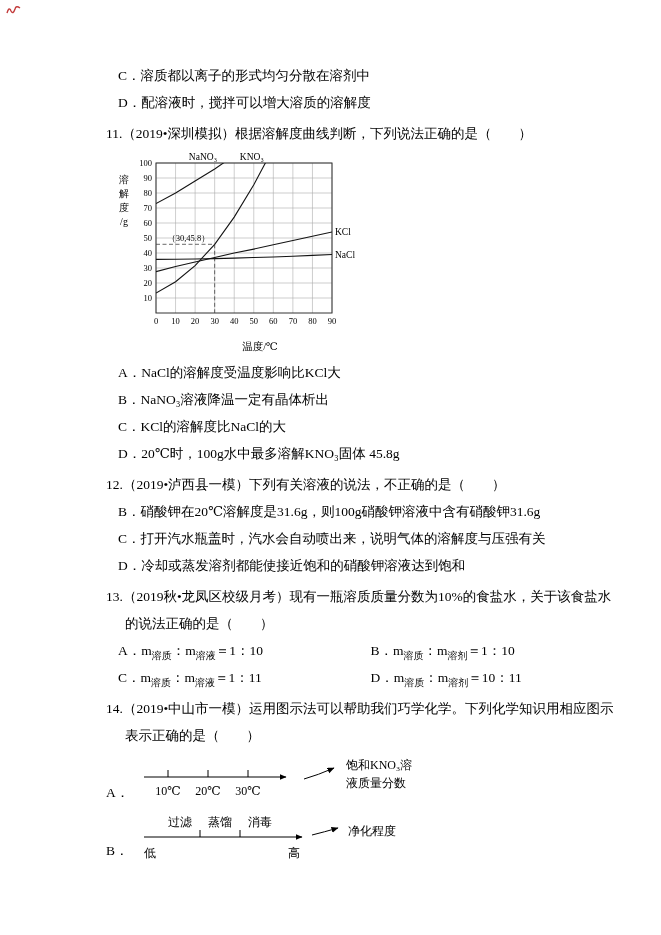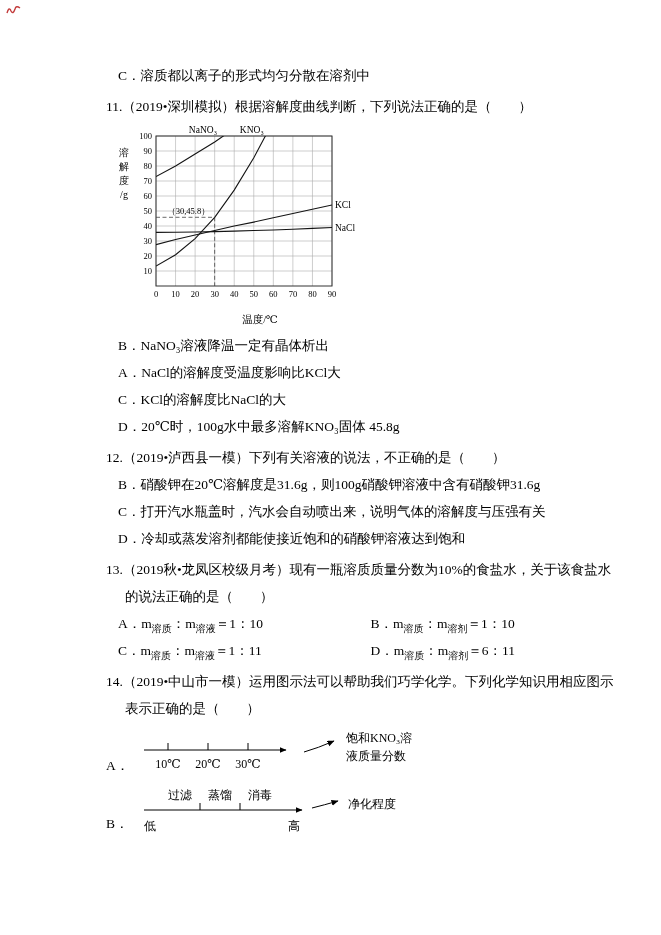--- a/index.html
+++ b/index.html
@@ -31,20 +31,21 @@
 </head>
 <body>
 
 <div class="page">
 
   <svg class="corner-mark" width="16" height="12" viewBox="0 0 16 12">
     <path d="M1 9 Q3 2 5 7 Q7 11 9 5 Q10 1 14 4" stroke="#c23b3b" fill="none" stroke-width="1.4"></path>
   </svg>
 
   <div class="line opt">C．溶质都以离子的形式均匀分散在溶剂中</div>
+  <div class="line opt">D．配溶液时，搅拌可以增大溶质的溶解度</div>
 
   <div class="question">
     <div class="line stem">11.（2019•深圳模拟）根据溶解度曲线判断，下列说法正确的是（　　）</div>
     <div class="chart-wrap"><svg width="252" height="202" viewBox="0 0 252 202">
           <defs>
             <clipPath id="plotclip">
               <rect x="48" y="12" width="176" height="150"></rect>
             </clipPath>
           </defs>
           <g stroke="#adadad" stroke-width="0.6">
@@ -106,40 +107,40 @@
           <text x="101.66666666666666" y="90.30000000000001" font-size="8.5" text-anchor="end">（30,45.8）</text>
           <polyline points="48.0,52.5 67.6,42.0 87.1,30.0 106.7,18.0 126.2,4.5" fill="none" stroke="#141414" stroke-width="1.1" clip-path="url(#plotclip)"></polyline>
           <text x="94.93333333333334" y="9" font-size="9.5" text-anchor="middle">NaNO₃</text>
           <polyline points="48.0,142.1 67.6,130.7 87.1,114.6 106.7,93.3 126.2,66.1 145.8,33.8 165.3,-3.0" fill="none" stroke="#141414" stroke-width="1.1" clip-path="url(#plotclip)"></polyline>
           <text x="143.8222222222222" y="9" font-size="9.5" text-anchor="middle">KNO₃</text>
           <polyline points="48.0,120.6 67.6,115.5 87.1,111.0 106.7,106.5 126.2,102.0 145.8,98.1 165.3,93.8 184.9,89.5 204.4,85.3 224.0,81.0" fill="none" stroke="#141414" stroke-width="1.1" clip-path="url(#plotclip)"></polyline>
           <text x="227" y="84" font-size="9.5">KCl</text>
           <polyline points="48.0,108.4 67.6,108.3 87.1,108.0 106.7,107.6 126.2,107.1 145.8,106.5 165.3,106.0 184.9,105.3 204.4,104.4 224.0,103.5" fill="none" stroke="#141414" stroke-width="1.1" clip-path="url(#plotclip)"></polyline>
           <text x="227" y="106.5" font-size="9.5">NaCl</text>
         </svg></div>
+    <div class="line opt">A．NaCl的溶解度受温度影响比KCl大</div>
     <div class="line opt">B．NaNO₃溶液降温一定有晶体析出</div>
-    <div class="line opt">A．NaCl的溶解度受温度影响比KCl大</div>
     <div class="line opt">C．KCl的溶解度比NaCl的大</div>
     <div class="line opt">D．20℃时，100g水中最多溶解KNO₃固体 45.8g</div>
   </div>
 
   <div class="question">
     <div class="line stem">12.（2019•泸西县一模）下列有关溶液的说法，不正确的是（　　）</div>
     <div class="line opt">B．硝酸钾在20℃溶解度是31.6g，则100g硝酸钾溶液中含有硝酸钾31.6g</div>
     <div class="line opt">C．打开汽水瓶盖时，汽水会自动喷出来，说明气体的溶解度与压强有关</div>
     <div class="line opt">D．冷却或蒸发溶剂都能使接近饱和的硝酸钾溶液达到饱和</div>
   </div>
 
   <div class="question">
     <div class="line stem">13.（2019秋•龙凤区校级月考）现有一瓶溶质质量分数为10%的食盐水，关于该食盐水的说法正确的是（　　）</div>
     <div class="opts-2col">
       <div class="cell"><span>A．</span><span><span>m</span><sub class="m-sub">溶质</sub><span>：m</span><sub class="m-sub">溶液</sub><span>＝1：10</span></span></div>
       <div class="cell"><span>B．</span><span><span>m</span><sub class="m-sub">溶质</sub><span>：m</span><sub class="m-sub">溶剂</sub><span>＝1：10</span></span></div>
       <div class="cell"><span>C．</span><span><span>m</span><sub class="m-sub">溶质</sub><span>：m</span><sub class="m-sub">溶液</sub><span>＝1：11</span></span></div>
-      <div class="cell"><span>D．</span><span><span>m</span><sub class="m-sub">溶质</sub><span>：m</span><sub class="m-sub">溶剂</sub><span>＝6：11</span></span></div>
+      <div class="cell"><span>D．</span><span><span>m</span><sub class="m-sub">溶质</sub><span>：m</span><sub class="m-sub">溶剂</sub><span>＝10：11</span></span></div>
     </div>
   </div>
 
   <div class="question">
     <div class="line stem">14.（2019•中山市一模）运用图示法可以帮助我们巧学化学。下列化学知识用相应图示表示正确的是（　　）</div>
 
     <div class="diagram-row">
       <span class="diag-label">A．</span>
       <svg width="350" height="54" viewBox="0 0 350 54">
         <defs>

